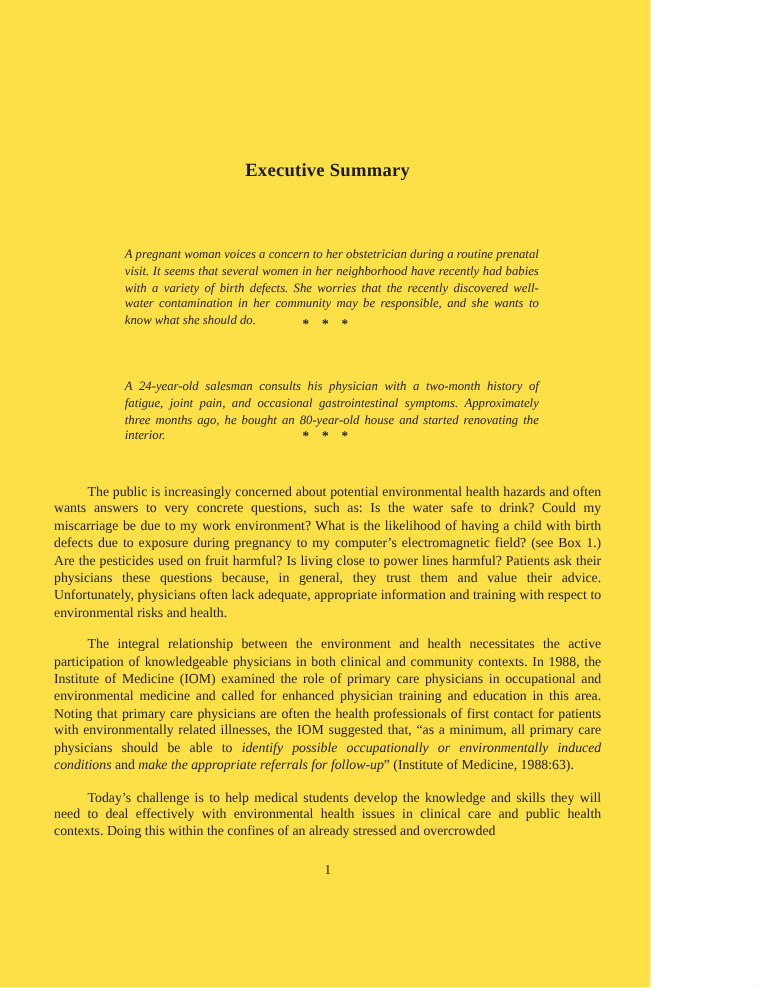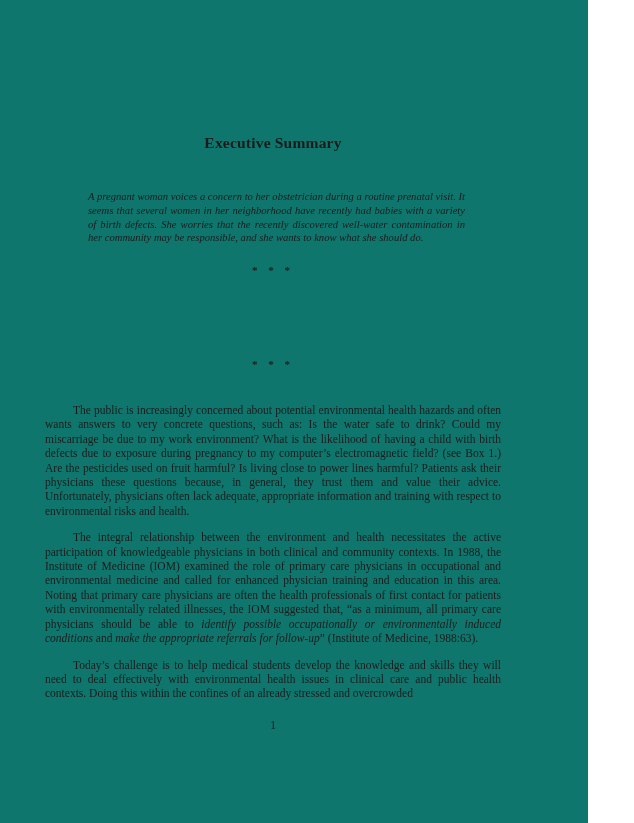--- a/index.html
+++ b/index.html
@@ -2,23 +2,23 @@
 <html><head>
 <meta charset="utf-8">
 <style>
   html, body {
     margin: 0;
     padding: 0;
     background: #ffffff;
   }
   .page {
     position: relative;
-    width: 588px;
+    width: 542px;
     height: 823px;
-    background: #0f766e;
+    background: #fde047;
     color: #1b1b1b;
     font-family: "Liberation Serif", "DejaVu Serif", serif;
     overflow: hidden;
     text-decoration: underline;
   }
   .page-title {
     position: absolute;
     top: 134px;
     left: 33px;
     width: 480px;
@@ -30,21 +30,21 @@
   }
   .vignette {
     position: absolute;
     left: 88px;
     width: 377px;
     font-style: italic;
     font-size: 10.6px;
     line-height: 13.8px;
     text-align: justify;
   }
-  .vignette p { margin: 0; }
+  .vignette p { margin: 16px; }
   .vignette-1 { top: 190px; }
   .vignette-2 { top: 300px; }
   .separator {
     position: absolute;
     left: 33px;
     width: 480px;
     text-align: center;
     font-size: 11px;
     font-weight: bold;
     letter-spacing: 4px;
@@ -80,20 +80,23 @@
 <div class="page">
 
   <h1 class="page-title">Executive Summary</h1>
 
   <div class="vignette vignette-1">
     <p>A pregnant woman voices a concern to her obstetrician during a routine prenatal visit.  It seems that several women in her neighborhood have recently had babies with a variety of birth defects.  She worries that the recently discovered well-water contamination in her community may be responsible, and she wants to know what she should do.</p>
   </div>
 
   <div class="separator separator-1">* * *</div>
 
+  <div class="vignette vignette-2">
+    <p>A 24-year-old salesman consults his physician with a two-month history of fatigue, joint pain, and occasional gastrointestinal symptoms.  Approximately three months ago, he bought an 80-year-old house and started renovating the interior.</p>
+  </div>
 
   <div class="separator separator-2">* * *</div>
 
   <div class="body-text">
     <p>The public is increasingly concerned about potential environmental health hazards and often wants answers to very concrete questions, such as:  Is the water safe to drink? Could my miscarriage be due to my work environment?  What is the likelihood of having a child with birth defects due to exposure during pregnancy to my computer’s electromagnetic field? (see Box 1.)  Are the pesticides used on fruit harmful?  Is living close to power lines harmful?  Patients ask their physicians these questions because, in general, they trust them and value their advice.  Unfortunately, physicians often lack adequate, appropriate information and training with respect to environmental risks and health.</p>
     <p>
       <span>The integral relationship between the environment and health necessitates the active participation of knowledgeable physicians in both clinical and community contexts.  In 1988, the Institute of Medicine (IOM) examined the role of primary care physicians in occupational and environmental medicine and called for enhanced physician training and education in this area.  Noting that primary care physicians are often the health professionals of first contact for patients with environmentally related illnesses, the IOM suggested that, “as a minimum, all primary care physicians should be able to </span><em>identify possible occupationally or environmentally induced conditions</em><span> and </span><em>make the appropriate referrals for follow-up</em><span>” (Institute of Medicine, 1988:63).</span>
     </p>
     <p>Today’s challenge is to help medical students develop the knowledge and skills they will need to deal effectively with environmental health issues in clinical care and public health contexts.  Doing this within the confines of an already stressed and overcrowded</p>
   </div>

